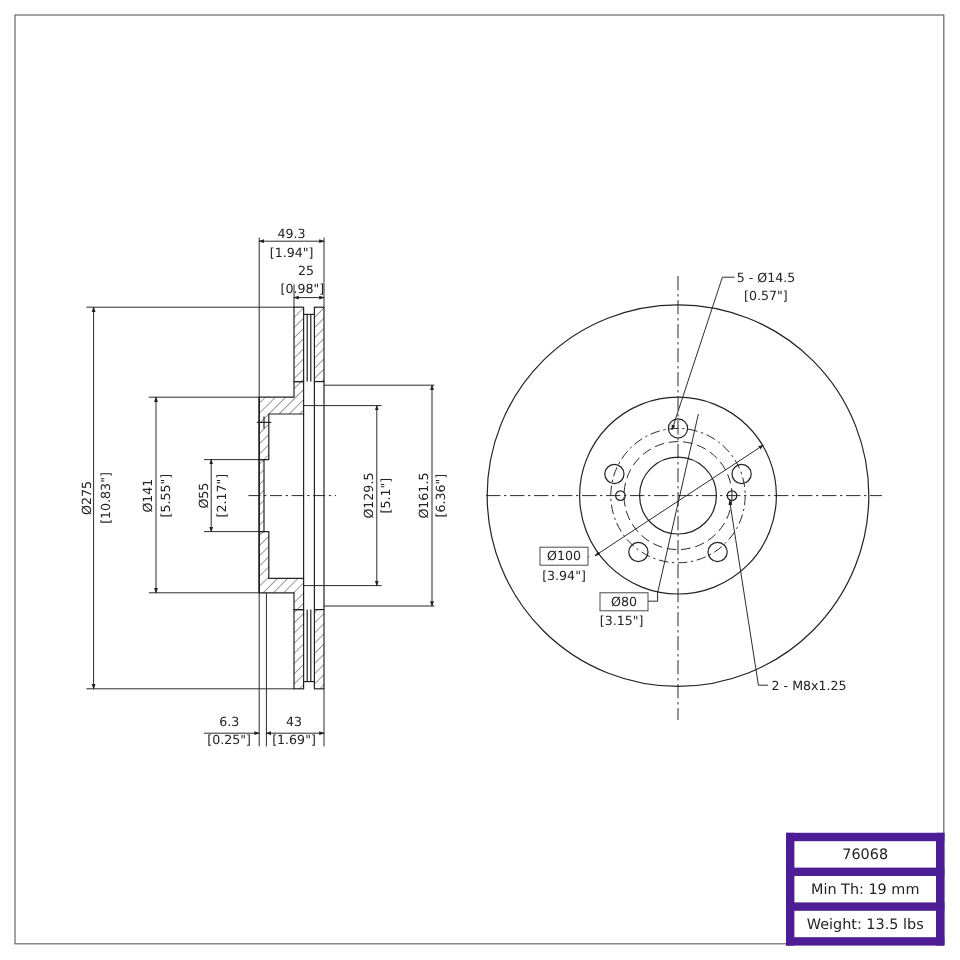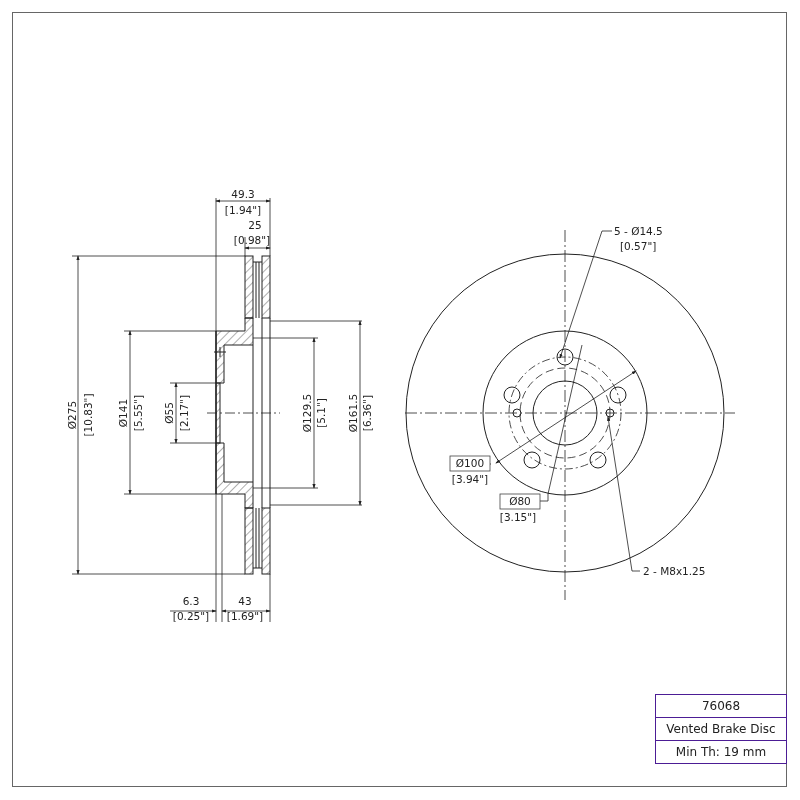--- a/index.html
+++ b/index.html
@@ -2,21 +2,21 @@
 <html><head>
   <meta charset="utf-8">
   <style>
     html,body{margin:0;padding:0;background:#fff;}
     body{width:800px;height:800px;position:relative;overflow:hidden;font-family:"DejaVu Sans",sans-serif;}
     #frame{position:absolute;left:12px;top:12px;width:775px;height:775px;border:1px solid #666;box-sizing:border-box;}
     svg{position:absolute;left:0;top:0;}
     .t{font-family:"DejaVu Sans",sans-serif;font-size:10.5px;fill:#222;}
     .tm{font-family:"DejaVu Sans",sans-serif;font-size:10.5px;fill:#222;text-anchor:middle;}
     #title-block{position:absolute;left:655px;top:694px;width:132px;border-collapse:collapse;font-family:"DejaVu Sans",sans-serif;font-size:12px;color:#222;}
-    #title-block td{border:1px solid #4c1d95;height:22px;text-align:center;padding:0 2px;white-space:nowrap;}
+    #title-block td{border:7px solid #4c1d95;height:22px;text-align:center;padding:0 2px;white-space:nowrap;}
   </style>
 </head>
 <body>
 
 <div id="frame"></div>
 
 <svg width="800" height="800" viewBox="0 0 800 800">
   <defs>
     <pattern id="hatch" patternUnits="userSpaceOnUse" width="6" height="6" patternTransform="rotate(45)">
       <line x1="0" y1="0" x2="0" y2="6" stroke="#333" stroke-width="0.8"></line>
@@ -167,19 +167,19 @@
   <text class="tm" x="518" y="521">[3.15"]</text>
   <text class="t" x="643" y="575">2 - M8x1.25</text>
 </svg>
 
 <table id="title-block">
   <tbody>
       <tr>
         <td>76068</td>
       </tr>
   <tr>
-        <td>Vented Brake Disc</td>
+        <td>Min Th: 19 mm</td>
       </tr>
   <tr>
-        <td>Min Th: 19 mm</td>
+        <td>Weight: 13.5 lbs</td>
       </tr>
 </tbody>
   </table>
 
 </body></html>

